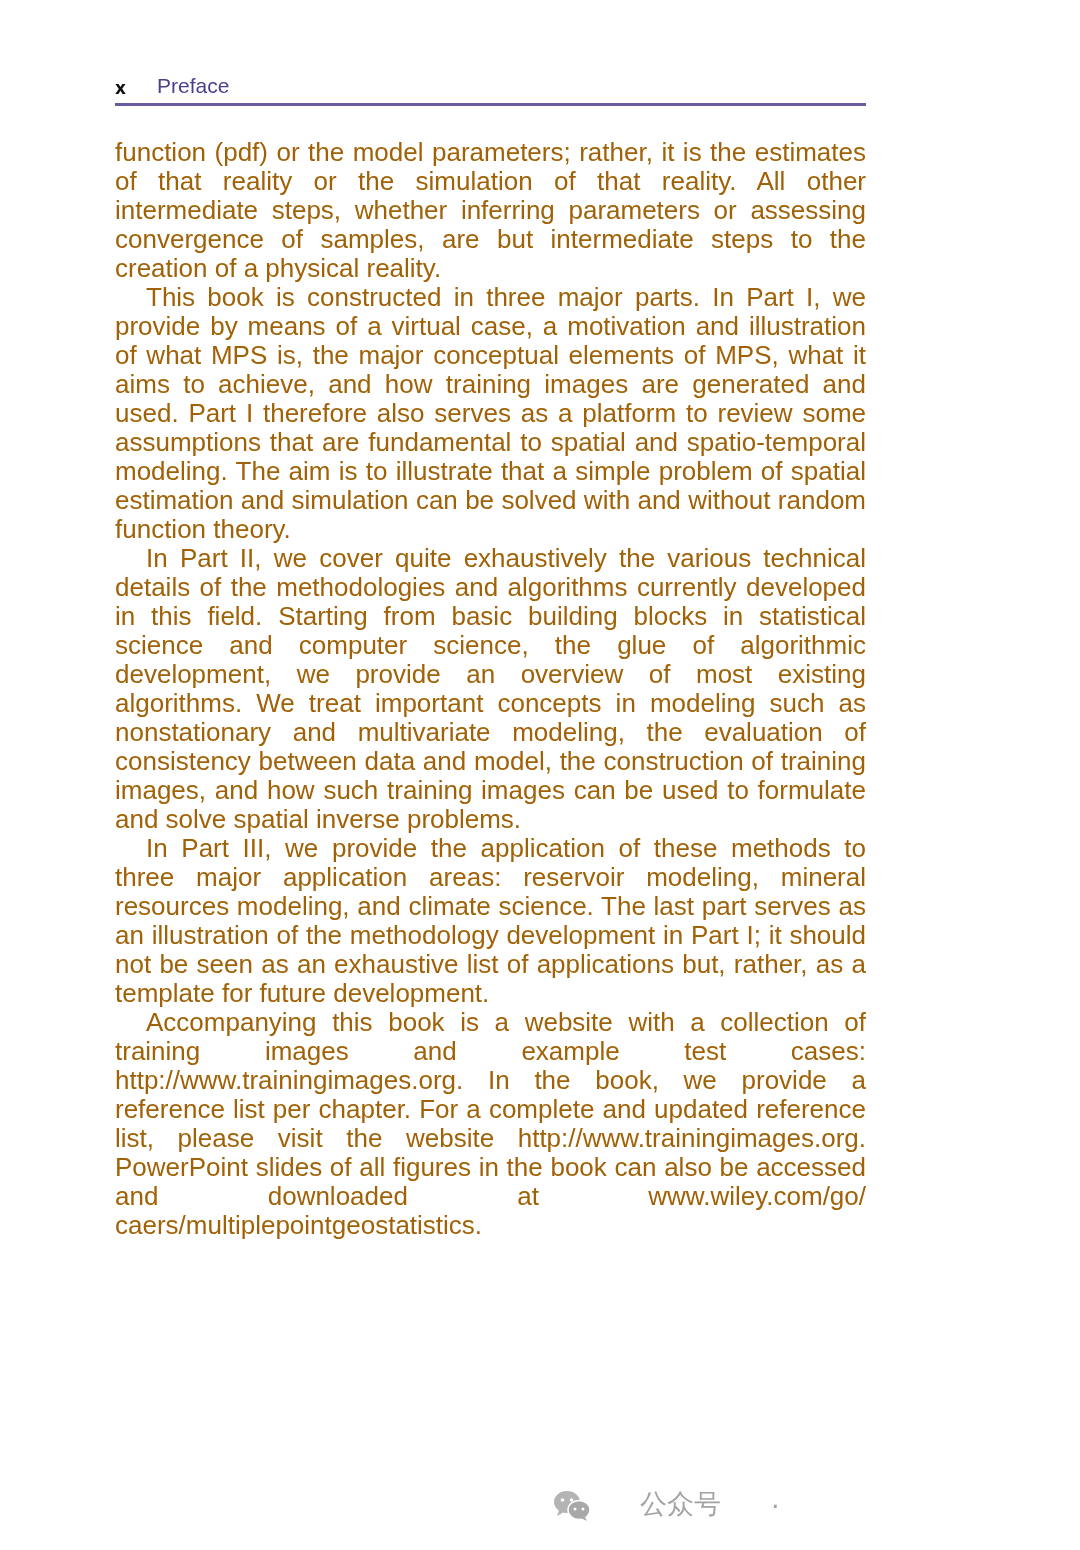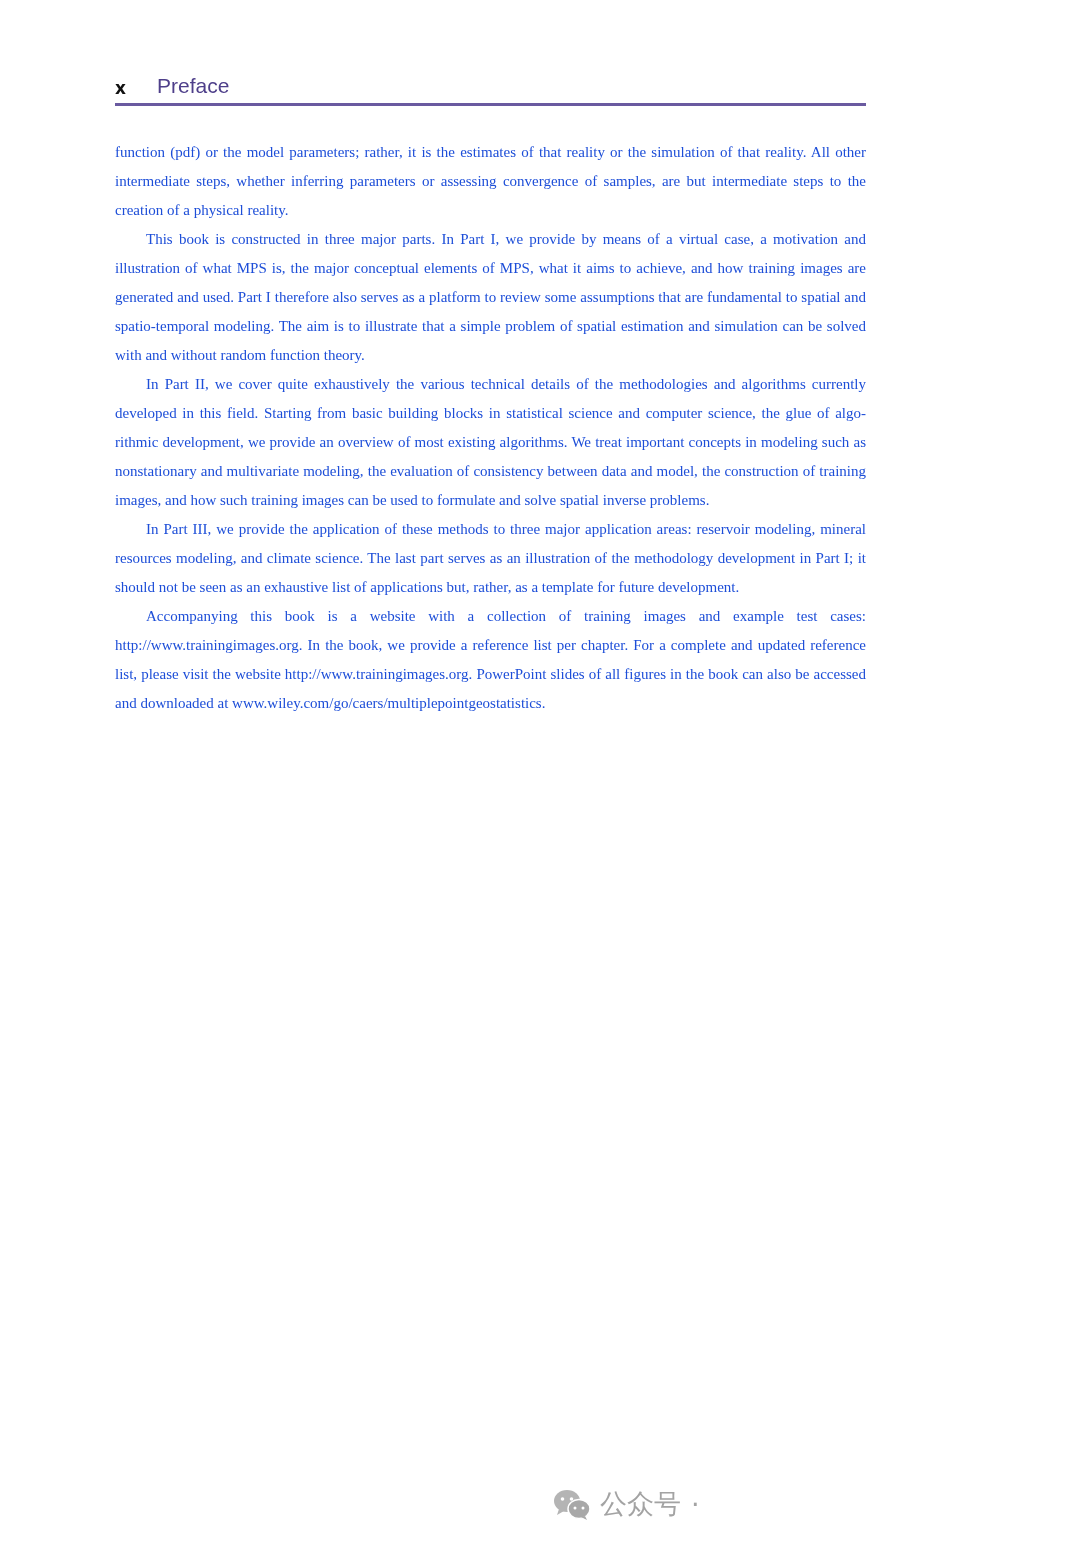--- a/index.html
+++ b/index.html
@@ -43,43 +43,44 @@
       top: 103px;
       width: 751px;
       height: 3px;
       background: #6a5aa0;
     }
     .body-text {
       position: absolute;
       left: 115px;
       top: 138px;
       width: 751px;
-      font-family: Liberation Serif, serif;
-      font-size: 15px;
+      font-family: Liberation Sans, sans-serif;
+      font-size: 26px;
       line-height: 29px;
-      color: #1d4ed8;
+      color: #a16207;
       text-align: justify;
       hyphens: manual;
     }
     .body-text p {
       margin: 0;
     }
     .body-text p.indent {
       text-indent: 31px;
     }
     .watermark {
       position: absolute;
       left: 552px;
       top: 1486px;
       display: flex;
-      align-items: center;
+      align-items: flex-end;
       font-family: "DejaVu Sans", sans-serif;
       font-size: 27px;
       color: #a3a3a3;
       white-space: nowrap;
+      gap: 40px;
     }
     .wechat-icon {
       width: 40px;
       height: 34px;
       margin-right: 8px;
       display: inline-block;
     }
     .wm-sep {
       margin: 0 10px;
     }

